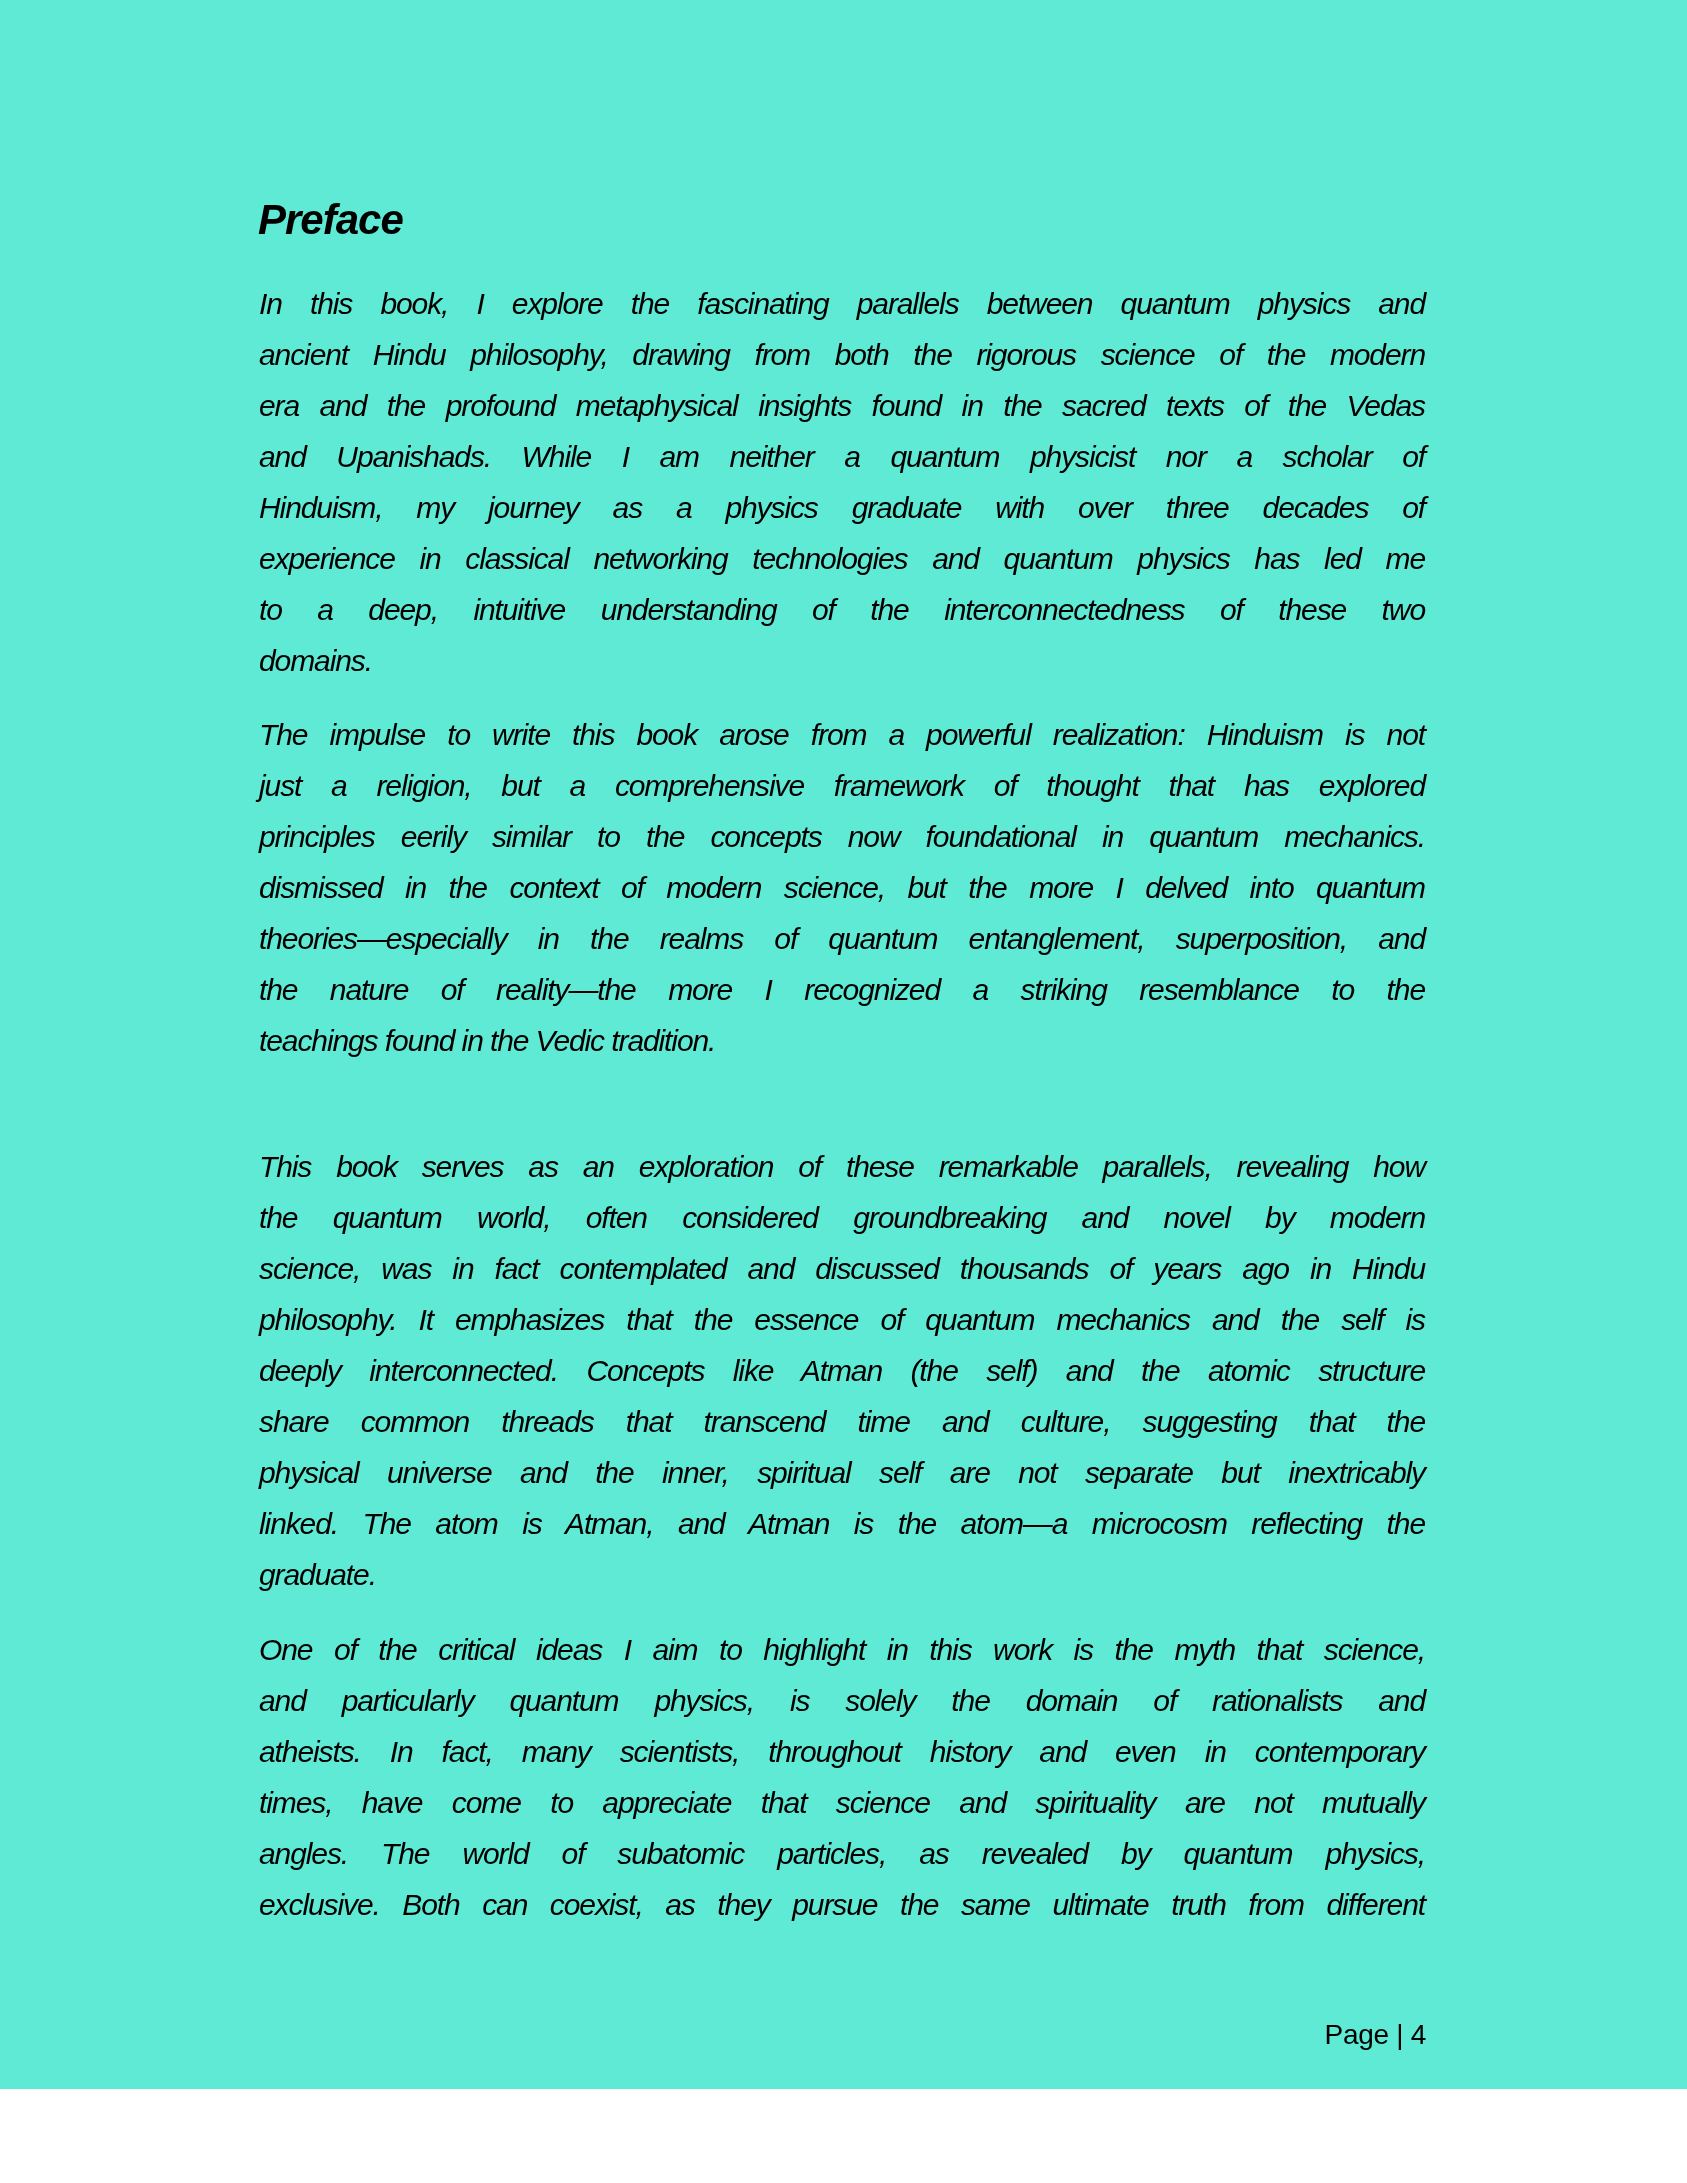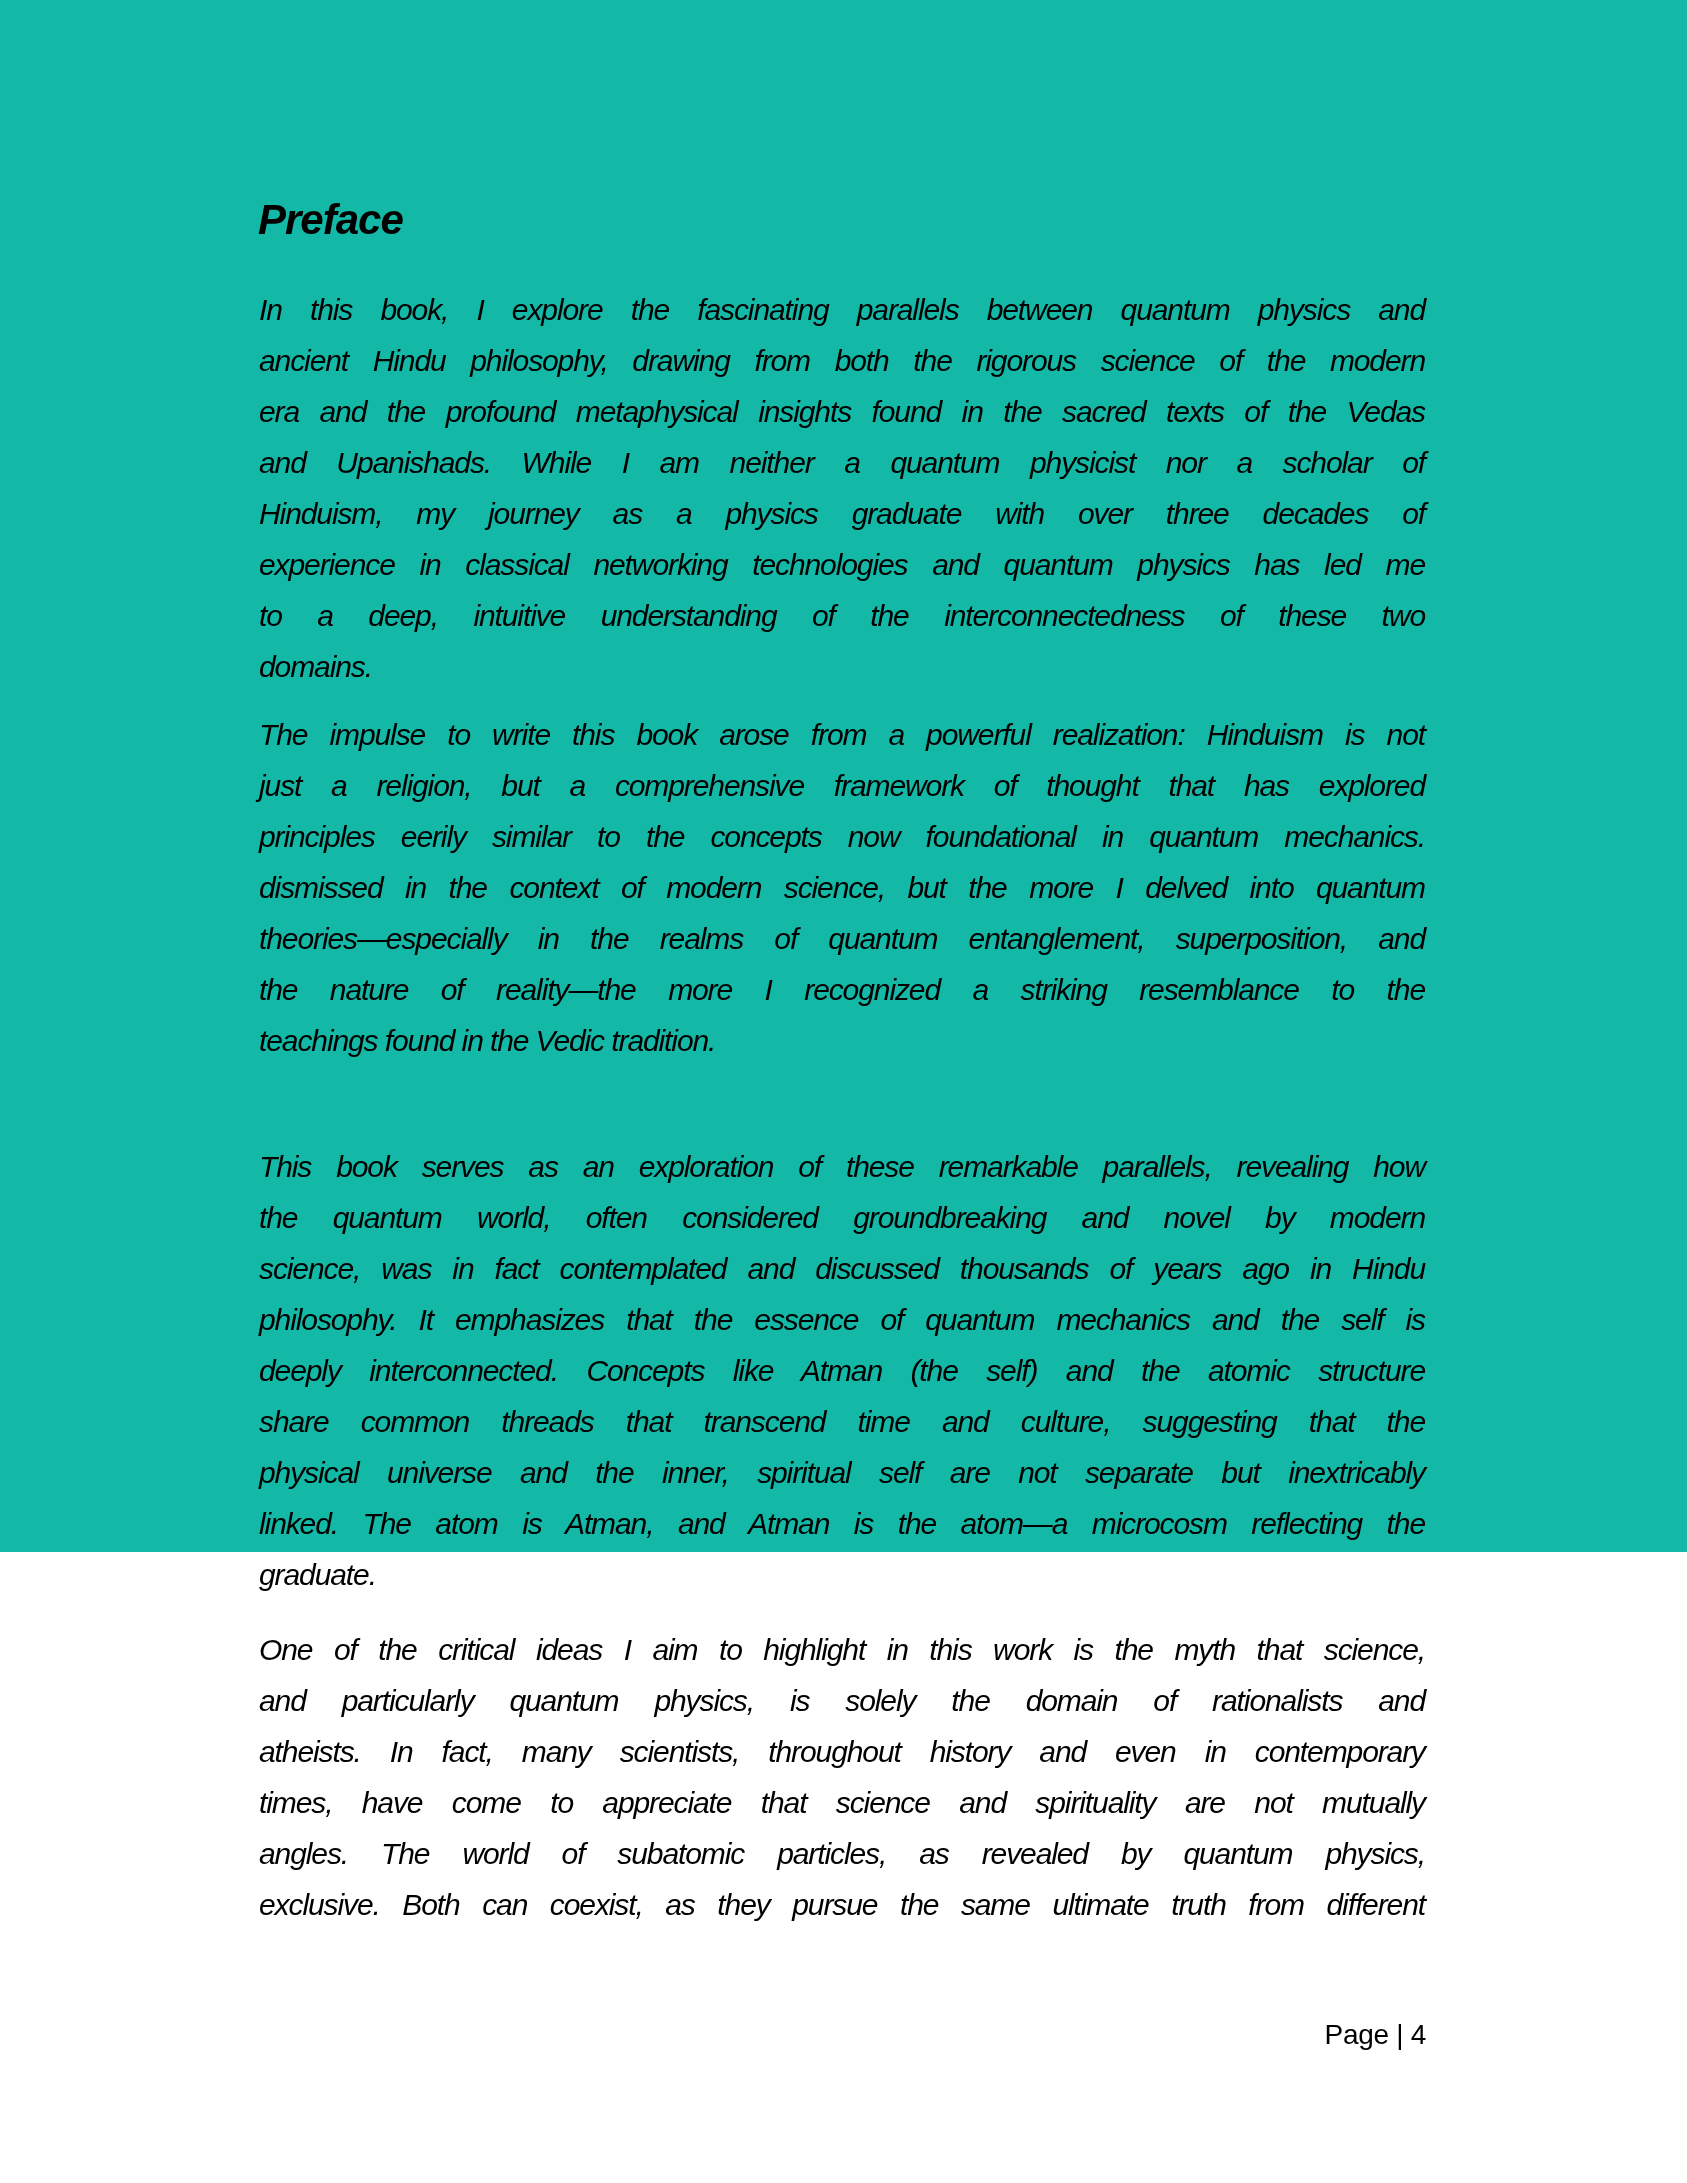--- a/index.html
+++ b/index.html
@@ -12,22 +12,22 @@
     height: 2183px;
     position: relative;
     overflow: hidden;
     color: #000000;
     font-family: "Liberation Sans", sans-serif;
   }
   .page {
     position: absolute;
     left: 0; top: 0;
     width: 1687px;
-    height: 1552px;
-    background: #14b8a6;
+    height: 2089px;
+    background: #5eead4;
   }
   .heading {
     position: absolute;
     left: 258px;
     top: 199px;
     margin: 0;
     font-size: 42px;
     line-height: 42px;
     font-weight: bold;
     font-style: italic;
@@ -56,21 +56,21 @@
   .line.last {
     text-align: center;
     text-align-last: left;
   }
   .line .txt {
     display: block;
     white-space: normal;
     text-align: inherit;
     text-align-last: inherit;
   }
-  #p1 { top: 284px; }
+  #p1 { top: 278px; }
   #p2 { top: 709px; }
   #p3 { top: 1141px; }
   #p4 { top: 1624px; }
   .footer {
     position: absolute;
     right: 261px;
     top: 2022px;
     font-size: 28px;
     line-height: 26.5px;
     white-space: nowrap;

